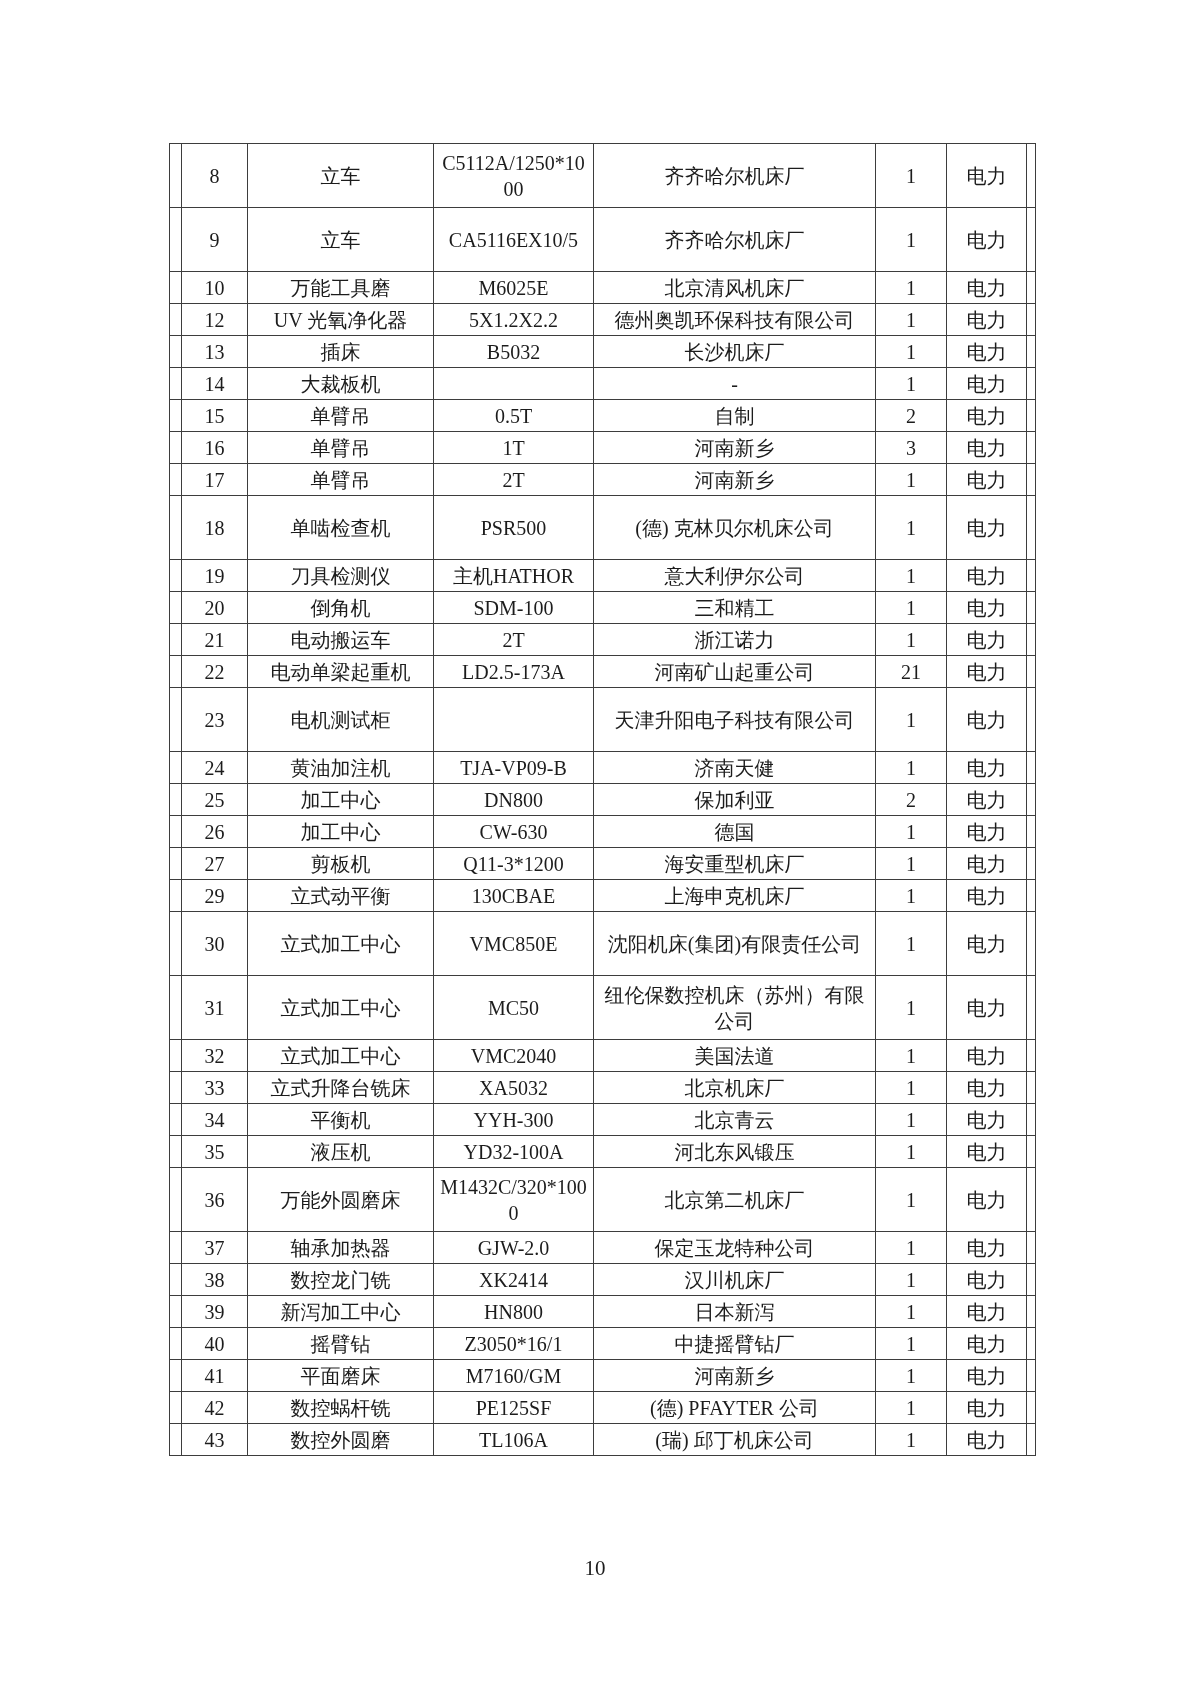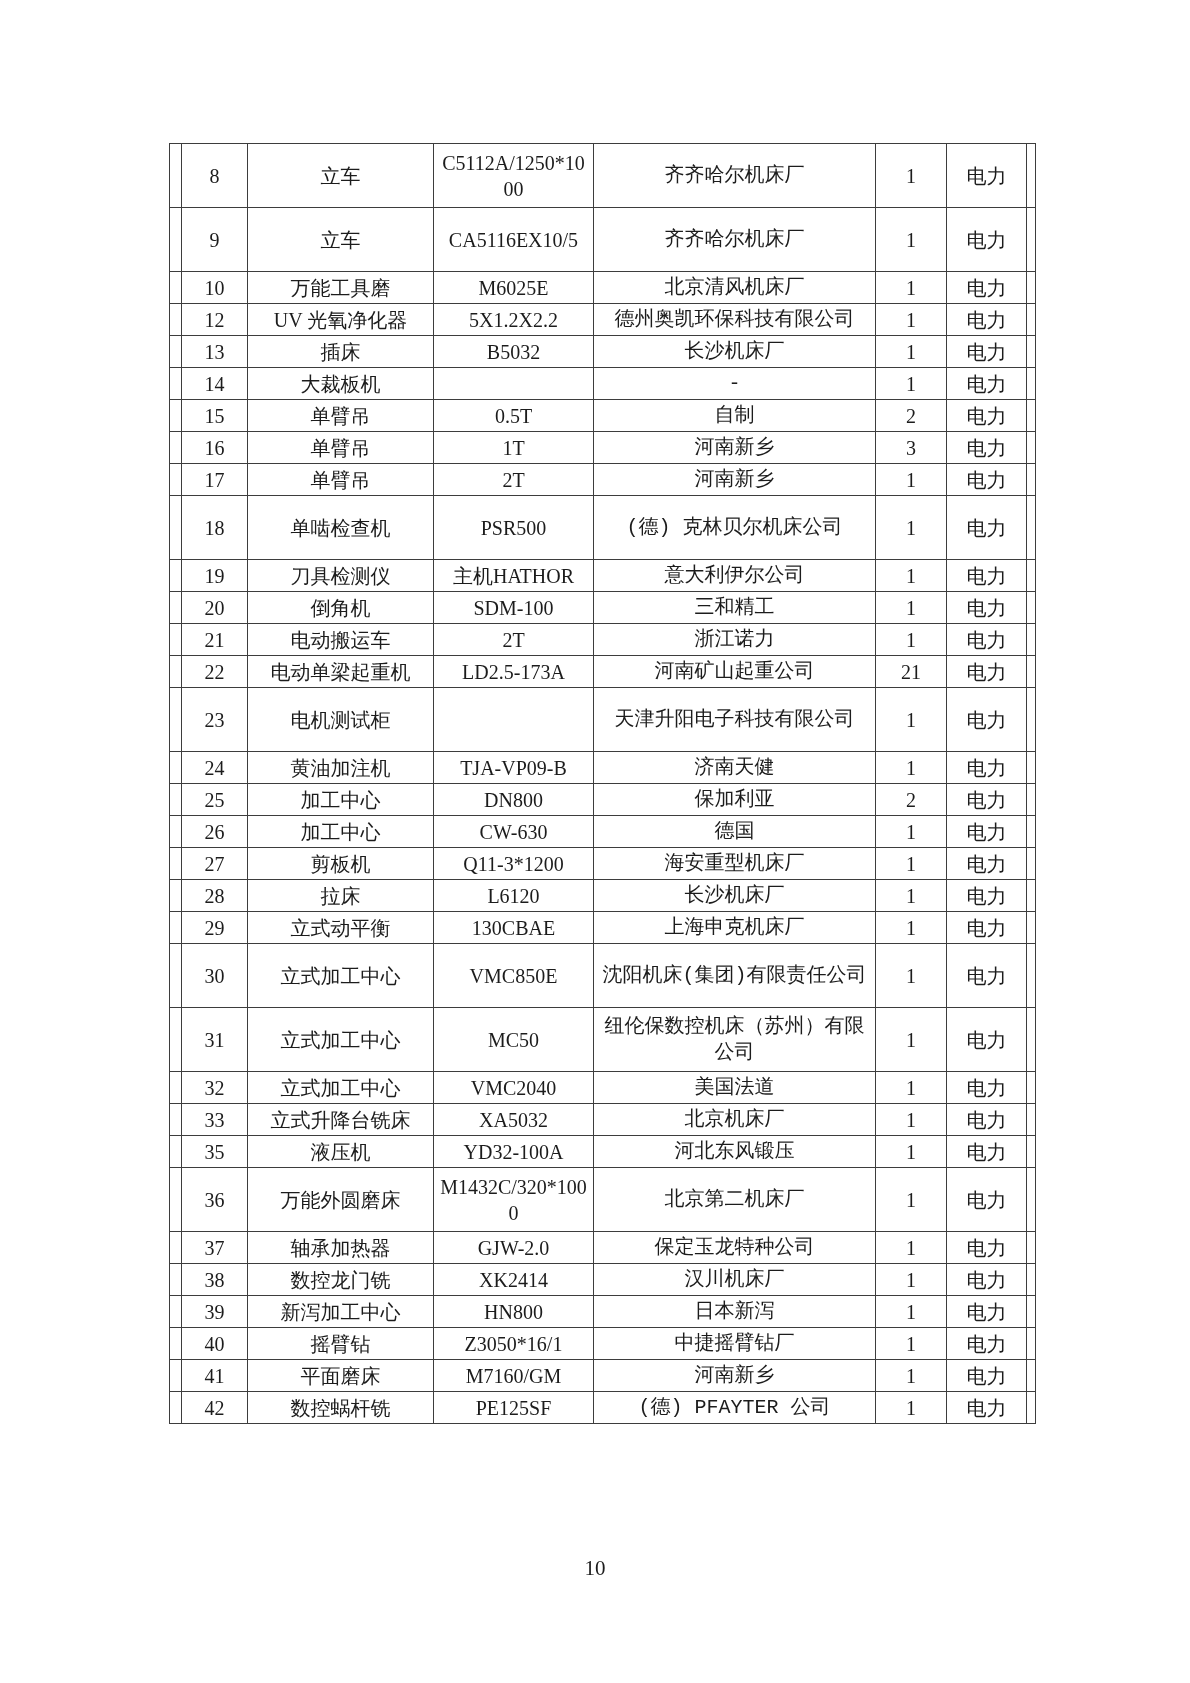--- a/index.html
+++ b/index.html
@@ -31,21 +31,21 @@
     font-size: 20px;
     line-height: 1.3;
     padding: 1px 4px;
     overflow: hidden;
   }
   table.equip tr { height: 32px; }
   table.equip tr.tall { height: 64px; }
 
   td.c-spacer-l, td.c-spacer-r { padding: 0; }
   td.c-model { padding: 1px 16px; word-break: break-all; margin-left: 28px; }
-  td.c-maker { padding: 1px 8px; font-family: Liberation Mono, monospace; }
+  td.c-maker { padding: 1px 8px; }
   td.c-power { border-right: 3px solid #000000; }
 
   .pagenum {
     position: absolute;
     top: 1556px;
     left: 0;
     width: 1190px;
     text-align: center;
     font-size: 21px;
     color: #1c1c1c;
@@ -253,30 +253,20 @@
     <td class="c-no">27</td>
     <td class="c-name">剪板机</td>
     <td class="c-model">Q11-3*1200</td>
     <td class="c-maker">海安重型机床厂</td>
     <td class="c-qty">1</td>
     <td class="c-power">电力</td>
     <td class="c-spacer-r"></td>
   </tr>
         <tr>
     <td class="c-spacer-l"></td>
-    <td class="c-no">28</td>
-    <td class="c-name">拉床</td>
-    <td class="c-model">L6120</td>
-    <td class="c-maker">长沙机床厂</td>
-    <td class="c-qty">1</td>
-    <td class="c-power">电力</td>
-    <td class="c-spacer-r"></td>
-  </tr>
-        <tr>
-    <td class="c-spacer-l"></td>
     <td class="c-no">29</td>
     <td class="c-name">立式动平衡</td>
     <td class="c-model">130CBAE</td>
     <td class="c-maker">上海申克机床厂</td>
     <td class="c-qty">1</td>
     <td class="c-power">电力</td>
     <td class="c-spacer-r"></td>
   </tr>
         <tr class="tall">
     <td class="c-spacer-l"></td>
@@ -313,20 +303,30 @@
     <td class="c-no">33</td>
     <td class="c-name">立式升降台铣床</td>
     <td class="c-model">XA5032</td>
     <td class="c-maker">北京机床厂</td>
     <td class="c-qty">1</td>
     <td class="c-power">电力</td>
     <td class="c-spacer-r"></td>
   </tr>
         <tr>
     <td class="c-spacer-l"></td>
+    <td class="c-no">34</td>
+    <td class="c-name">平衡机</td>
+    <td class="c-model">YYH-300</td>
+    <td class="c-maker">北京青云</td>
+    <td class="c-qty">1</td>
+    <td class="c-power">电力</td>
+    <td class="c-spacer-r"></td>
+  </tr>
+        <tr>
+    <td class="c-spacer-l"></td>
     <td class="c-no">35</td>
     <td class="c-name">液压机</td>
     <td class="c-model">YD32-100A</td>
     <td class="c-maker">河北东风锻压</td>
     <td class="c-qty">1</td>
     <td class="c-power">电力</td>
     <td class="c-spacer-r"></td>
   </tr>
         <tr class="tall">
     <td class="c-spacer-l"></td>
@@ -391,18 +391,28 @@
         <tr>
     <td class="c-spacer-l"></td>
     <td class="c-no">42</td>
     <td class="c-name">数控蜗杆铣</td>
     <td class="c-model">PE125SF</td>
     <td class="c-maker">(德)  PFAYTER 公司</td>
     <td class="c-qty">1</td>
     <td class="c-power">电力</td>
     <td class="c-spacer-r"></td>
   </tr>
+        <tr>
+    <td class="c-spacer-l"></td>
+    <td class="c-no">43</td>
+    <td class="c-name">数控外圆磨</td>
+    <td class="c-model">TL106A</td>
+    <td class="c-maker">(瑞)  邱丁机床公司</td>
+    <td class="c-qty">1</td>
+    <td class="c-power">电力</td>
+    <td class="c-spacer-r"></td>
+  </tr>
       </tbody>
   </table>
 
   <div class="pagenum">10</div>
 
 </div>
 
 </body></html>

